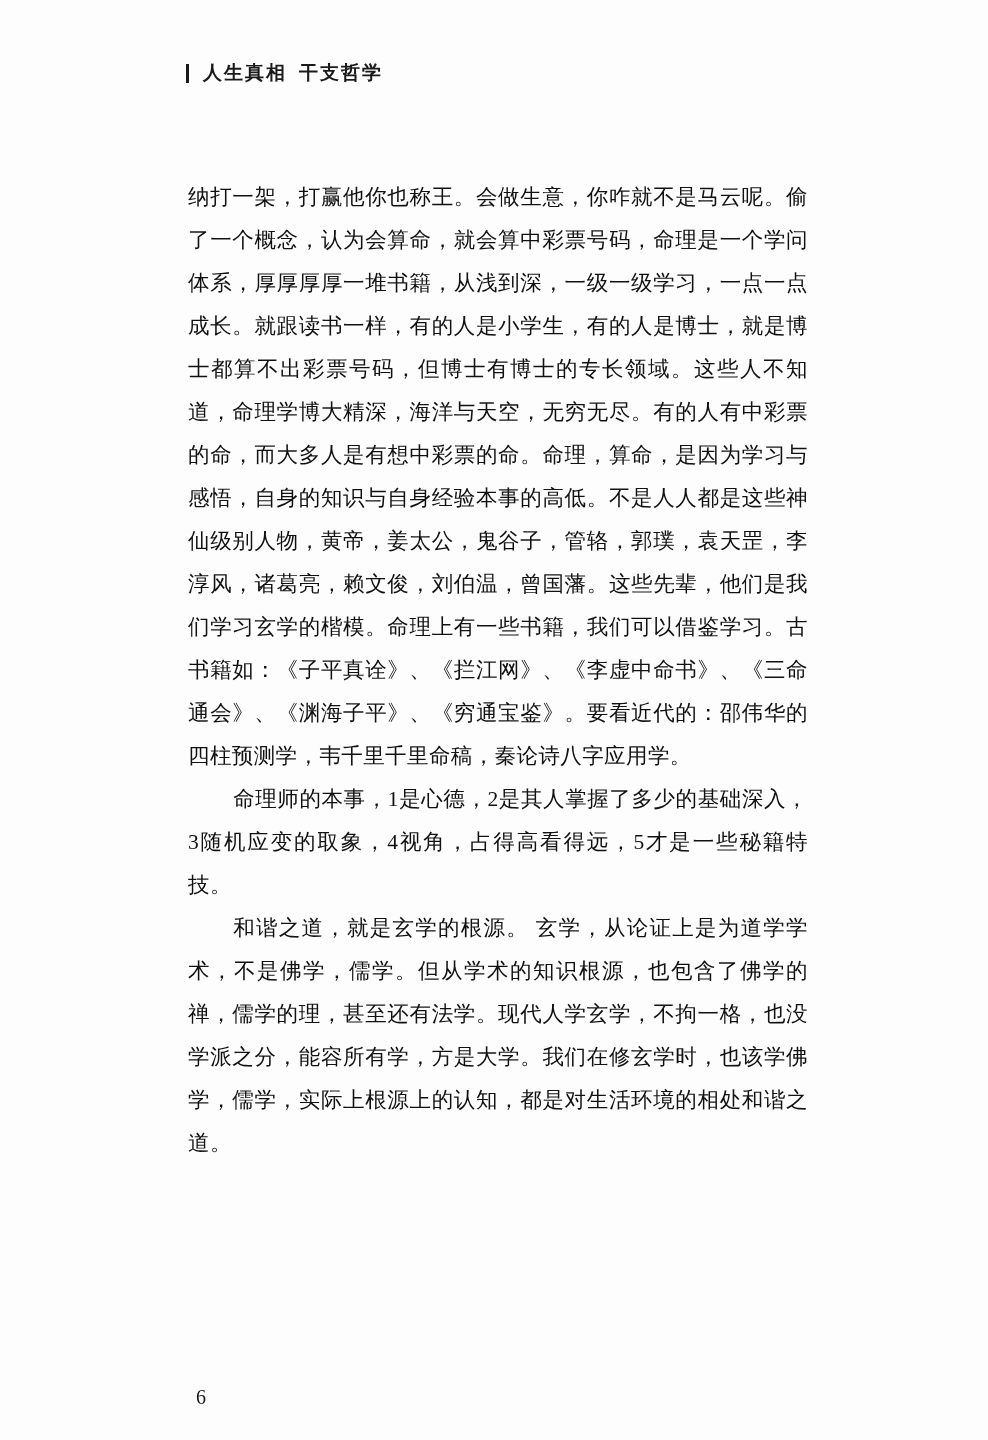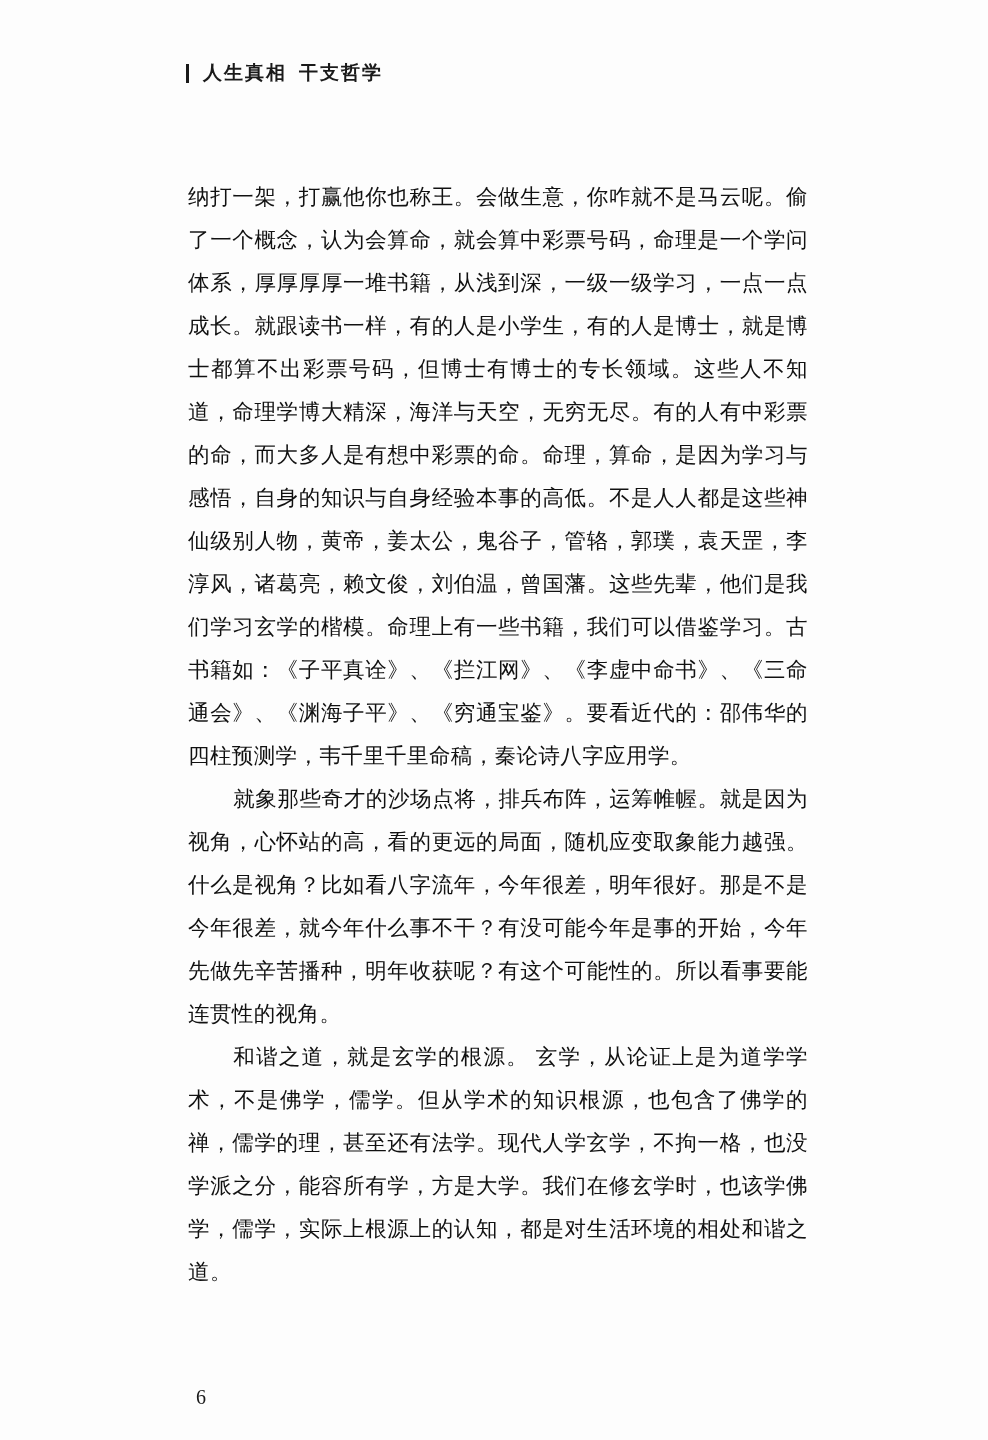--- a/index.html
+++ b/index.html
@@ -87,20 +87,20 @@
 <div class="page">
 
   <div class="header">
     <span class="rule"></span>
     <span class="title-main">人生真相</span>
     <span class="title-sub">干支哲学</span>
   </div>
 
   <div class="content">
     <p>纳打一架，打赢他你也称王。会做生意，你咋就不是马云呢。偷了一个概念，认为会算命，就会算中彩票号码，命理是一个学问体系，厚厚厚厚一堆书籍，从浅到深，一级一级学习，一点一点成长。就跟读书一样，有的人是小学生，有的人是博士，就是博士都算不出彩票号码，但博士有博士的专长领域。这些人不知道，命理学博大精深，海洋与天空，无穷无尽。有的人有中彩票的命，而大多人是有想中彩票的命。命理，算命，是因为学习与感悟，自身的知识与自身经验本事的高低。不是人人都是这些神仙级别人物，黄帝，姜太公，鬼谷子，管辂，郭璞，袁天罡，李淳风，诸葛亮，赖文俊，刘伯温，曾国藩。这些先辈，他们是我们学习玄学的楷模。命理上有一些书籍，我们可以借鉴学习。古书籍如：《子平真诠》、《拦江网》、《李虚中命书》、《三命通会》、《渊海子平》、《穷通宝鉴》。要看近代的：邵伟华的四柱预测学，韦千里千里命稿，秦论诗八字应用学。</p>
-    <p class="indent">就象那些奇才的沙场点将，排兵布阵，运筹帷幄。就是因为视角，心怀站的高，看的更远的局面，随机应变取象能力越强。什么是视角？比如看八字流年，今年很差，明年很好。那是不是今年很差，就今年什么事不干？有没可能今年是事的开始，今年先做先辛苦播种，明年收获呢？有这个可能性的。所以看事要能连贯性的视角。</p>
+    <p class="indent">命理师的本事，1是心德，2是其人掌握了多少的基础深入，3随机应变的取象，4视角，占得高看得远，5才是一些秘籍特技。</p>
     <p class="indent">和谐之道，就是玄学的根源。 玄学，从论证上是为道学学术，不是佛学，儒学。但从学术的知识根源，也包含了佛学的禅，儒学的理，甚至还有法学。现代人学玄学，不拘一格，也没学派之分，能容所有学，方是大学。我们在修玄学时，也该学佛学，儒学，实际上根源上的认知，都是对生活环境的相处和谐之道。</p>
 
   </div>
 
   <div class="folio">6</div>
 
 </div>
 
 </body></html>

